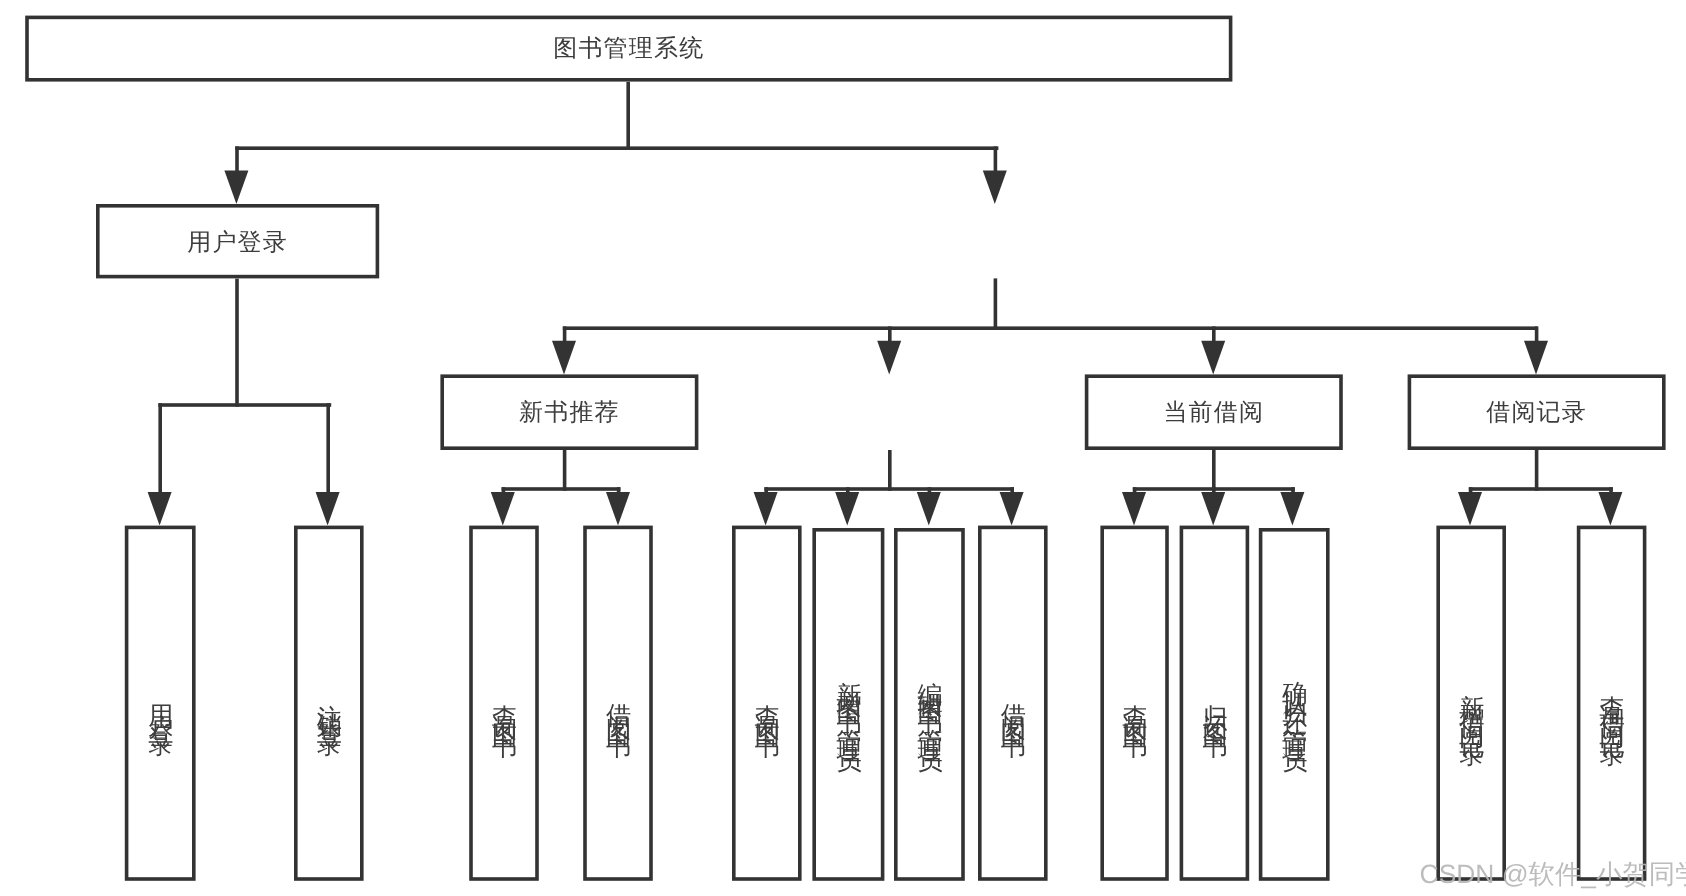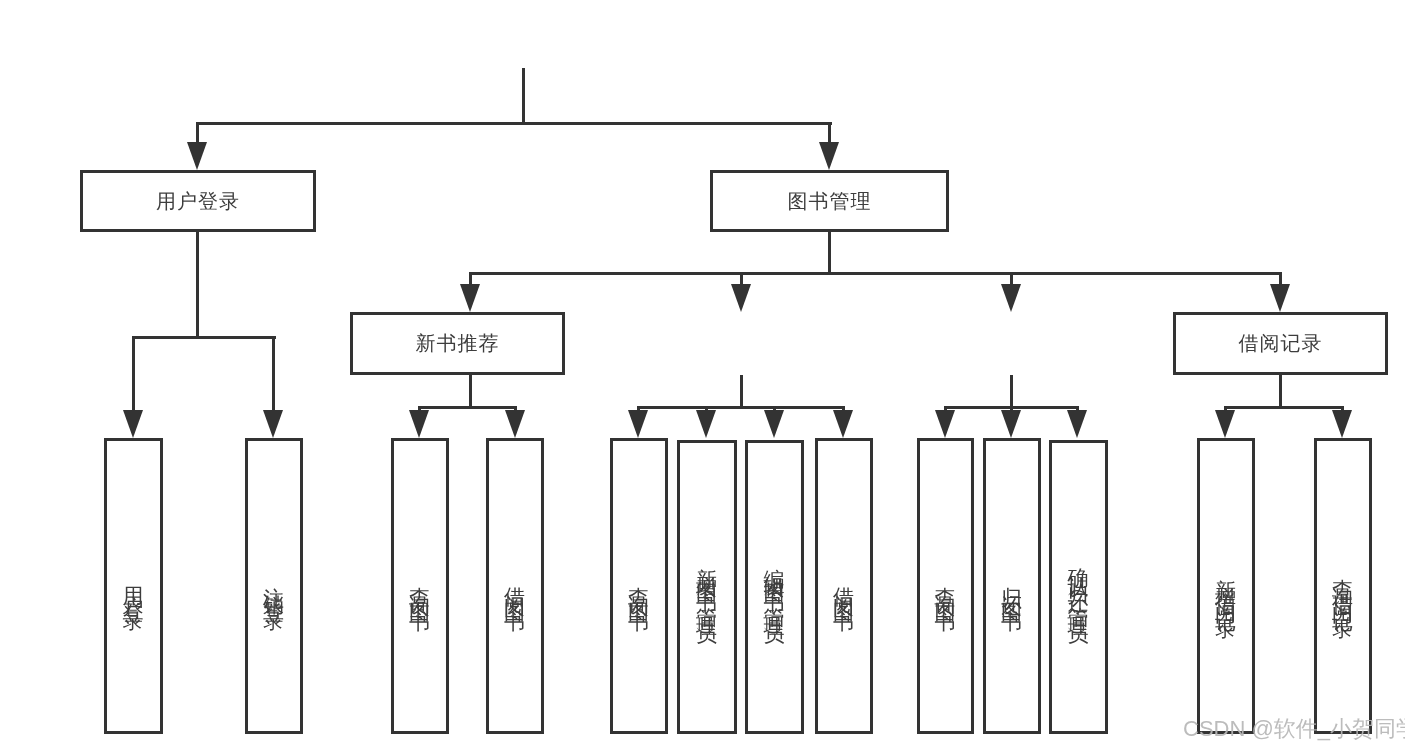--- a/index.html
+++ b/index.html
@@ -49,30 +49,33 @@
     opacity:0.92;
     z-index:6;
     white-space:nowrap;
   }
 </style>
 </head>
 <body>
 
 <div class="canvas">
 
+  <div class="node" style="left:21px;top:13px;width:1006px;height:55px;">
+    <span class="lbl">图书管理系统</span>
+  </div>
 
   <div class="node" style="left:80px;top:170px;width:236px;height:62px;">
     <span class="lbl">用户登录</span>
   </div>
-  <div class="node" style="left:710px;top:170px;width:239px;height:62px;">
-    <span class="lbl">图书管理</span>
+
+  <div class="node" style="left:367px;top:312px;width:215px;height:63px;">
+    <span class="lbl">新书推荐</span>
   </div>
-
-  <div class="node" style="left:350px;top:312px;width:215px;height:63px;">
-    <span class="lbl">新书推荐</span>
+  <div class="node" style="left:904px;top:312px;width:215px;height:63px;">
+    <span class="lbl">当前借阅</span>
   </div>
   <div class="node" style="left:1173px;top:312px;width:215px;height:63px;">
     <span class="lbl">借阅记录</span>
   </div>
 
   <div class="node vert" style="left:104px;top:438px;width:59px;height:296px;">
     <span class="lbl">用户登录</span>
   </div>
   <div class="node vert" style="left:245px;top:438px;width:58px;height:296px;">
     <span class="lbl">注销登录</span>

